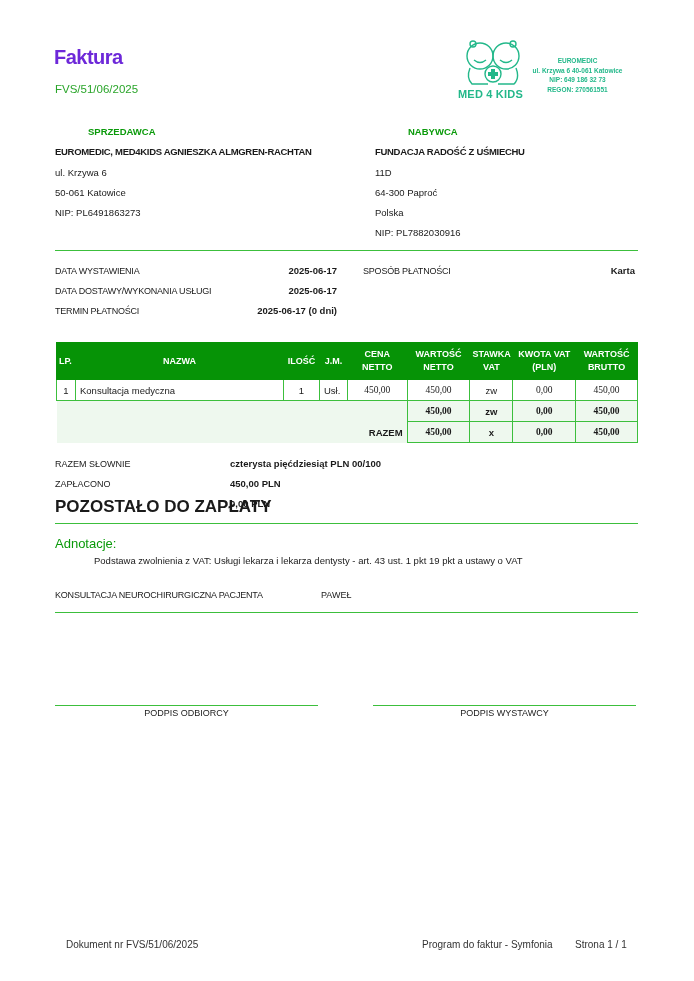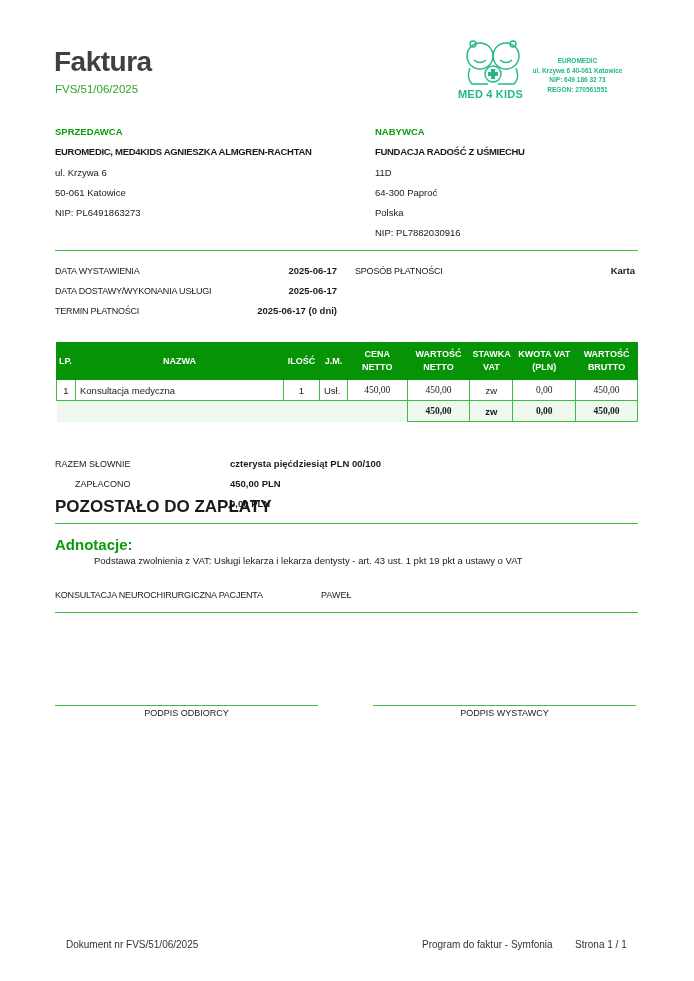--- a/index.html
+++ b/index.html
@@ -1,23 +1,23 @@
 <!DOCTYPE html>
 <html><head>
 <meta charset="utf-8">
 <style>
   html, body { margin: 0; padding: 0; background: #ffffff; }
   body { width: 694px; height: 981px; position: relative; overflow: hidden;
          font-family: "Liberation Sans", "DejaVu Sans", sans-serif; color: #1a1a1a; }
   .abs { position: absolute; }
-  .title { left: 54px; top: 46px; font-size: 28px; font-weight: bold; color: #404040; letter-spacing: -0.5px; }
+  .title { left: 54px; top: 46px; font-size: 20px; font-weight: bold; color: #6d28d9; letter-spacing: -0.5px; }
   .invno { left: 55px; top: 83px; font-size: 11.5px; color: #2aa52a; }
   .logo-text { left: 515px; top: 56px; width: 125px; text-align: center; font-size: 6.5px; font-weight: bold; color: #23b88a; line-height: 9.5px; }
   .logo-name { left: 458px; top: 88px; font-size: 11px; font-weight: bold; color: #23b88a; letter-spacing: 0.2px; }
-  .lbl-section { font-size: 9.5px; font-weight: bold; color: #0a9a0a; }
+  .lbl-section { font-size: 9.5px; font-weight: bold; color: #0a9a0a; margin-left: 33px; }
   .party-name { font-size: 9.5px; font-weight: bold; letter-spacing: -0.3px; }
   .party-line { font-size: 9.5px; }
   .hr { position: absolute; left: 55px; width: 583px; height: 0; border-top: 1.5px solid #3cbf3c; }
   .meta-lbl { font-size: 9px; letter-spacing: -0.2px; }
   .meta-val { font-size: 9.5px; font-weight: bold; text-align: right; }
   table.items { position: absolute; left: 56px; top: 342px; width: 582px; border-collapse: collapse; font-size: 9.5px; }
   table.items th { background: #069306; color: #fff; font-weight: bold; font-size: 9px; padding: 3px 2px; text-align: center; line-height: 13px; border: 1px solid #069306; height: 30px; }
   table.items td { border: 1px solid #3cbf3c; padding: 2px 4px; height: 16px; }
   table.items td.num { text-align: center; font-family: Liberation Serif, serif; }
   table.items td.ctr { text-align: center; }
@@ -73,21 +73,21 @@
 <div class="abs party-line" style="left:375px; top:227px;">NIP: PL7882030916</div>
 
 <div class="hr" style="top:250px;"></div>
 
 <div class="abs meta-lbl" style="left:55px; top:266px;">DATA WYSTAWIENIA</div>
 <div class="abs meta-val" style="left:200px; width:137px; top:265px;">2025-06-17</div>
 <div class="abs meta-lbl" style="left:55px; top:286px;">DATA DOSTAWY/WYKONANIA USŁUGI</div>
 <div class="abs meta-val" style="left:200px; width:137px; top:285px;">2025-06-17</div>
 <div class="abs meta-lbl" style="left:55px; top:306px;">TERMIN PŁATNOŚCI</div>
 <div class="abs meta-val" style="left:200px; width:137px; top:305px;">2025-06-17 (0 dni)</div>
-<div class="abs meta-lbl" style="left:355px; top:266px;">SPOSÓB PŁATNOŚCI</div>
+<div class="abs meta-lbl" style="left:363px; top:266px;">SPOSÓB PŁATNOŚCI</div>
 <div class="abs meta-val" style="left:540px; width:95px; top:265px;">Karta</div>
 
 <table class="items">
   <colgroup>
     <col style="width:19px">
       <col style="width:210px">
       <col style="width:36px">
       <col style="width:28px">
     <col style="width:60px">
       <col style="width:63px">
@@ -120,33 +120,40 @@
       <td class="num">0,00</td>
       <td class="num">450,00</td>
     </tr>
     <tr class="sum">
       <td class="blank" colspan="5"></td>
       <td class="num">450,00</td>
       <td class="ctr">zw</td>
       <td class="num">0,00</td>
       <td class="num">450,00</td>
     </tr>
+    <tr class="sum">
+      <td class="razem" colspan="5">RAZEM</td>
+      <td class="num">450,00</td>
+      <td class="ctr">x</td>
+      <td class="num">0,00</td>
+      <td class="num">450,00</td>
+    </tr>
   </tbody>
 </table>
 
 <div class="abs sum-lbl" style="left:55px; top:459px;">RAZEM SŁOWNIE</div>
 <div class="abs sum-val" style="left:230px; top:458px;">czterysta pięćdziesiąt PLN 00/100</div>
-<div class="abs sum-lbl" style="left:55px; top:479px;margin-left:20px;">ZAPŁACONO</div>
+<div class="abs sum-lbl" style="left:55px; top:479px;">ZAPŁACONO</div>
 <div class="abs sum-val" style="left:230px; top:478px;">450,00 PLN</div>
 <div class="abs" style="left:55px; top:497px; font-size:17px; font-weight:bold;">POZOSTAŁO DO ZAPŁATY</div>
 <div class="abs sum-val" style="left:230px; top:498px;">0,00 PLN</div>
 
 <div class="hr" style="top:523px;"></div>
 
-<div class="abs" style="left:55px; top:536px; font-size:15px; font-weight:bold; color:#0a9a0a;">Adnotacje:</div>
+<div class="abs" style="left:55px; top:536px; font-size:13px; font-weight:normal; color:#0a9a0a;">Adnotacje:</div>
 <div class="abs" style="left:55px; top:555px; font-size:9.5px;padding-left:39px;">Podstawa zwolnienia z VAT: Usługi lekarza i lekarza dentysty - art. 43 ust. 1 pkt 19 pkt a ustawy o VAT</div>
 <div class="abs" style="left:55px; top:590px; font-size:9px; letter-spacing:-0.2px;">KONSULTACJA NEUROCHIRURGICZNA PACJENTA</div>
 <div class="abs" style="left:321px; top:590px; font-size:9px;">PAWEŁ</div>
 
 <div class="hr" style="top:612px;"></div>
 
 <div class="sign-line" style="left:55px;"></div>
 <div class="sign-lbl" style="left:55px;">PODPIS ODBIORCY</div>
 <div class="sign-line" style="left:373px;"></div>
 <div class="sign-lbl" style="left:373px;">PODPIS WYSTAWCY</div>

